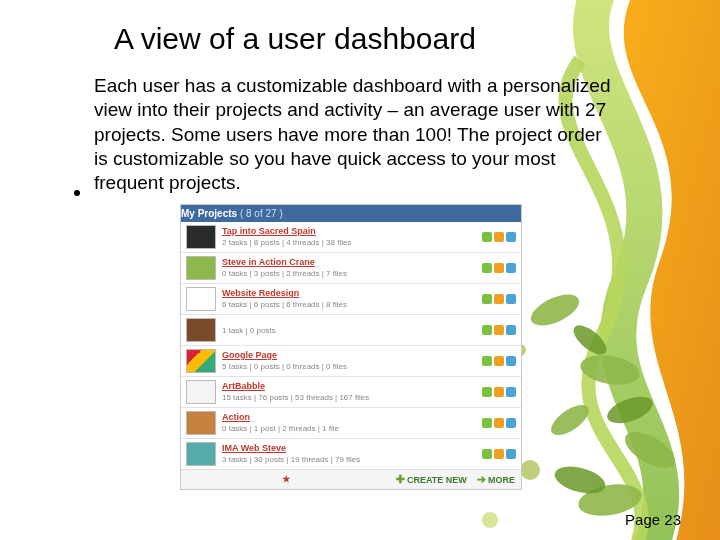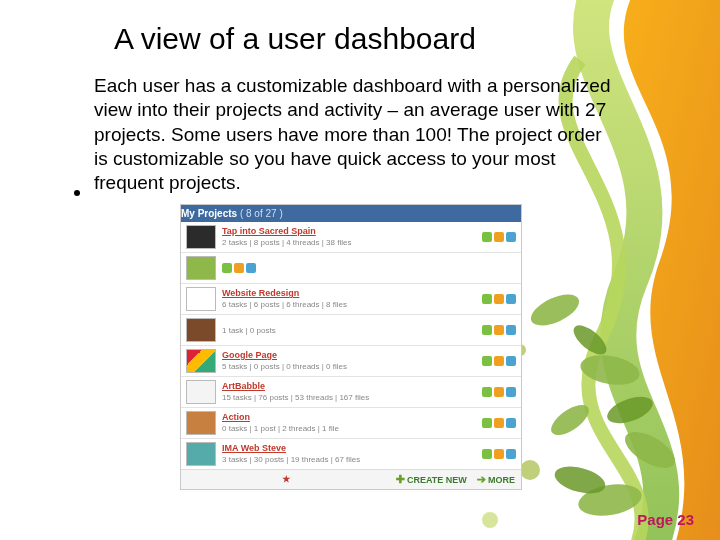--- a/index.html
+++ b/index.html
@@ -30,21 +30,21 @@
   .pname{color:#c0392b;font-weight:bold;font-size:9px;text-decoration:underline}
   .pmeta{color:#888;font-size:8px;margin-top:2px}
   .picons{display:flex;gap:2px;align-items:center}
   .ibox{width:10px;height:10px;border-radius:2px}
   .ibox.a{background:#7ac142}
   .ibox.b{background:#f0a020}
   .ibox.c{background:#4aa3d0}
   .shot-ftr{display:flex;align-items:center;justify-content:flex-end;gap:10px;background:#f5f5f5;border-top:1px solid #ddd;padding:3px 6px;font-size:9px;color:#3a7a2a;font-weight:bold}
   .shot-ftr .star{color:#c0392b;margin-left:auto;margin-right:auto}
   .shot-ftr .plus{color:#6aa02a;font-size:11px;margin-right:2px}
-  .pagenum{position:absolute;bottom:12px;right:26px;font-size:15px;font-weight:bold;color:#be185d;z-index:2}
+  .pagenum{position:absolute;bottom:12px;right:39px;font-size:15px;font-weight:normal;color:#000000;z-index:2}
 </style>
 </head>
 <body>
 
 <div class="bg-swirl">
 <svg viewBox="0 0 260 540" preserveAspectRatio="xMaxYMin slice">
   <defs>
     <linearGradient id="g1" x1="0" y1="0" x2="1" y2="1">
       <stop offset="0" stop-color="#f7a600"></stop>
           <stop offset="1" stop-color="#e07b00"></stop>
@@ -98,20 +98,24 @@
             <div class="pmeta">2 tasks | 8 posts | 4 threads | 38 files</div>
           </div>
           <div class="picons">
             <span class="ibox a"></span>
             <span class="ibox b"></span>
             <span class="ibox c"></span>
           </div>
         </div>
         <div class="proj">
           <div class="thumb green"></div>
+          <div class="pinfo">
+            <div class="pname">Steve in Action Crane</div>
+            <div class="pmeta">0 tasks | 3 posts | 2 threads | 7 files</div>
+          </div>
           <div class="picons">
             <span class="ibox a"></span>
             <span class="ibox b"></span>
             <span class="ibox c"></span>
           </div>
         </div>
         <div class="proj">
           <div class="thumb white"></div>
           <div class="pinfo">
             <div class="pname">Website Redesign</div>
@@ -167,21 +171,21 @@
           <div class="picons">
             <span class="ibox a"></span>
             <span class="ibox b"></span>
             <span class="ibox c"></span>
           </div>
         </div>
         <div class="proj">
           <div class="thumb teal"></div>
           <div class="pinfo">
             <div class="pname">IMA Web Steve</div>
-            <div class="pmeta">3 tasks | 30 posts | 19 threads | 67 files</div>
+            <div class="pmeta">3 tasks | 30 posts | 19 threads | 79 files</div>
           </div>
           <div class="picons">
             <span class="ibox a"></span>
             <span class="ibox b"></span>
             <span class="ibox c"></span>
           </div>
         </div>
       </div>
     <div class="shot-ftr">
       <span class="star">★</span>

